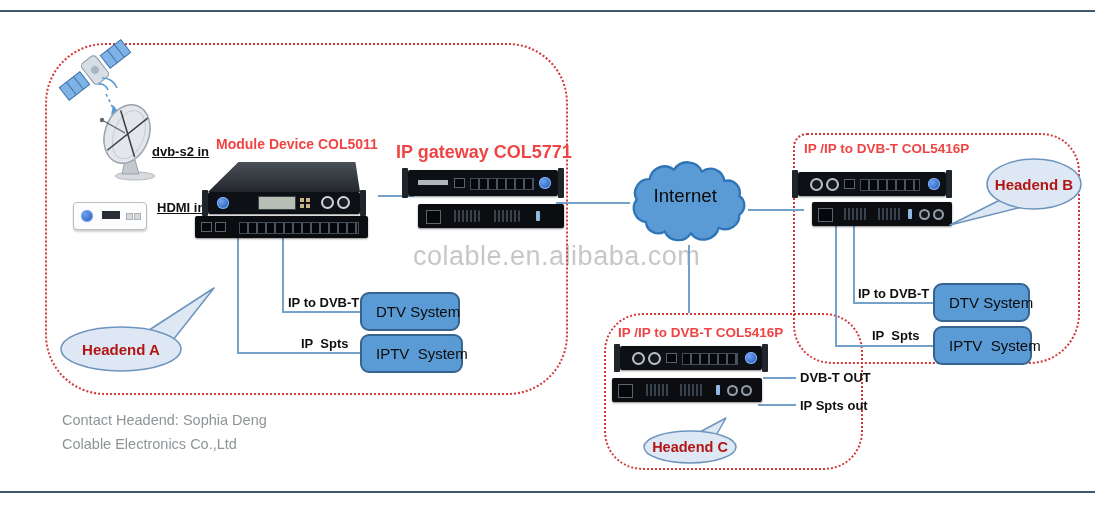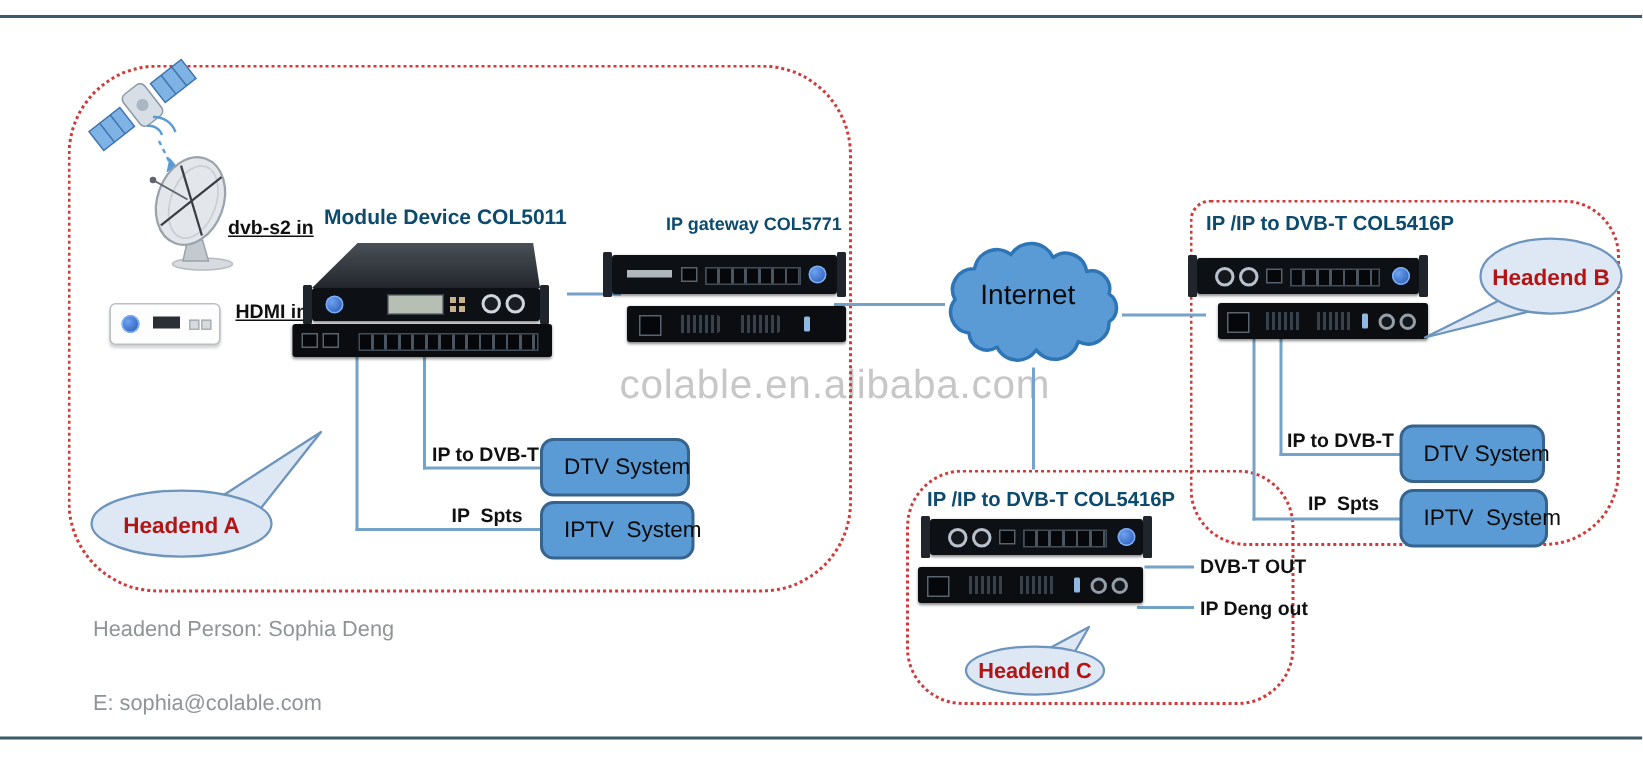--- a/index.html
+++ b/index.html
@@ -18,21 +18,21 @@
   }
   
   .watermark{position:absolute;left:413px;top:241px;font-size:27px;color:#c7c7c7;letter-spacing:.5px;z-index:0;}
   
   .hline,.vline{position:absolute;background:#74a2c8;z-index:2;}
   .hline{height:2px;}
   .vline{width:2px;}
   
   .blabel{position:absolute;font-weight:bold;font-size:13px;color:#101010;white-space:pre;z-index:4;}
   .ulabel{text-decoration:underline;}
-  .devtitle{position:absolute;font-weight:bold;font-size:13.5px;color:#0c4a6e;white-space:pre;z-index:4;}
+  .devtitle{position:absolute;font-weight:bold;font-size:13.5px;color:#ef4444;white-space:pre;z-index:4;}
   
   .sysbox{
     position:absolute;background:#5b9bd5;border:2px solid #36648e;border-radius:9px;
     color:#0b0b0b;font-size:15px;display:flex;align-items:center;padding-left:14px;
     box-sizing:border-box;white-space:pre;z-index:4;
   }
   
   .contact-line{position:absolute;left:62px;color:#8f9497;font-size:14.5px;z-index:3;}
   
   .device{position:absolute;z-index:5;}
@@ -150,21 +150,21 @@
       <span class="knob" style="right:10px;top:4px;"></span>
       <span class="knob" style="right:26px;top:4px;"></span>
     </div>
     <div class="unit" style="left:0;top:54px;width:173px;height:22px;background:#0a0c10;">
       <span class="port" style="left:6px;top:6px;"></span>
       <span class="port" style="left:20px;top:6px;"></span>
       <span class="portstrip" style="left:44px;top:6px;width:118px;"></span>
     </div>
   </div>
 
-  <div class="devtitle" style="left:444px;top:142px;font-size:12px;">IP gateway COL5771</div>
+  <div class="devtitle" style="left:396px;top:142px;font-size:18px;">IP gateway COL5771</div>
   <div class="device" style="left:408px;top:170px;width:156px;height:58px;">
     <div class="unit" style="left:0;top:0;width:150px;height:26px;">
       <span class="ear l" style="height:30px;"></span>
         <span class="ear r" style="height:30px;"></span>
       <span style="position:absolute;left:10px;top:10px;width:30px;height:5px;background:#cdd3d9;opacity:.85;"></span>
       <span class="port" style="left:46px;top:8px;"></span>
       <span class="portstrip" style="left:62px;top:8px;width:62px;"></span>
       <span class="logo-dot" style="right:7px;top:7px;"></span>
     </div>
     <div class="unit" style="left:10px;top:34px;width:146px;height:24px;background:#0b0d11;">
@@ -240,24 +240,24 @@
       <span class="socket" style="left:6px;top:6px;"></span>
       <span class="vent" style="left:32px;top:6px;width:26px;"></span>
       <span class="vent" style="left:66px;top:6px;width:26px;"></span>
       <span class="nub" style="right:42px;top:7px;"></span>
       <span class="rf sm" style="right:10px;top:7px;"></span>
       <span class="rf sm" style="right:24px;top:7px;"></span>
     </div>
   </div>
 
   <div class="blabel" style="left:800px;top:370px;">DVB-T OUT</div>
-  <div class="blabel" style="left:800px;top:398px;">IP Deng out</div>
+  <div class="blabel" style="left:800px;top:398px;">IP Spts out</div>
 
   <svg style="left:638px;top:414px;" width="112" height="54" viewBox="0 0 112 54">
     <polygon points="60,19 88,4 76,25" fill="#dde8f4" stroke="#6d94bd" stroke-width="1.5" stroke-linejoin="round"></polygon>
     <ellipse cx="52" cy="33" rx="46" ry="16" fill="#dde8f4" stroke="#6d94bd" stroke-width="1.5"></ellipse>
     <text x="52" y="38" text-anchor="middle" font-size="14.5" font-weight="bold" fill="#b31414">Headend C</text>
   </svg>
 
-  <div class="contact-line" style="top:412px;">Headend Person: Sophia Deng</div>
-  <div class="contact-line" style="top:461px;">E: sophia@colable.com</div>
+  <div class="contact-line" style="top:412px;">Contact Headend: Sophia Deng</div>
+  <div class="contact-line" style="top:436px;">Colable Electronics Co.,Ltd</div>
 
 </div>
 
 </body></html>

